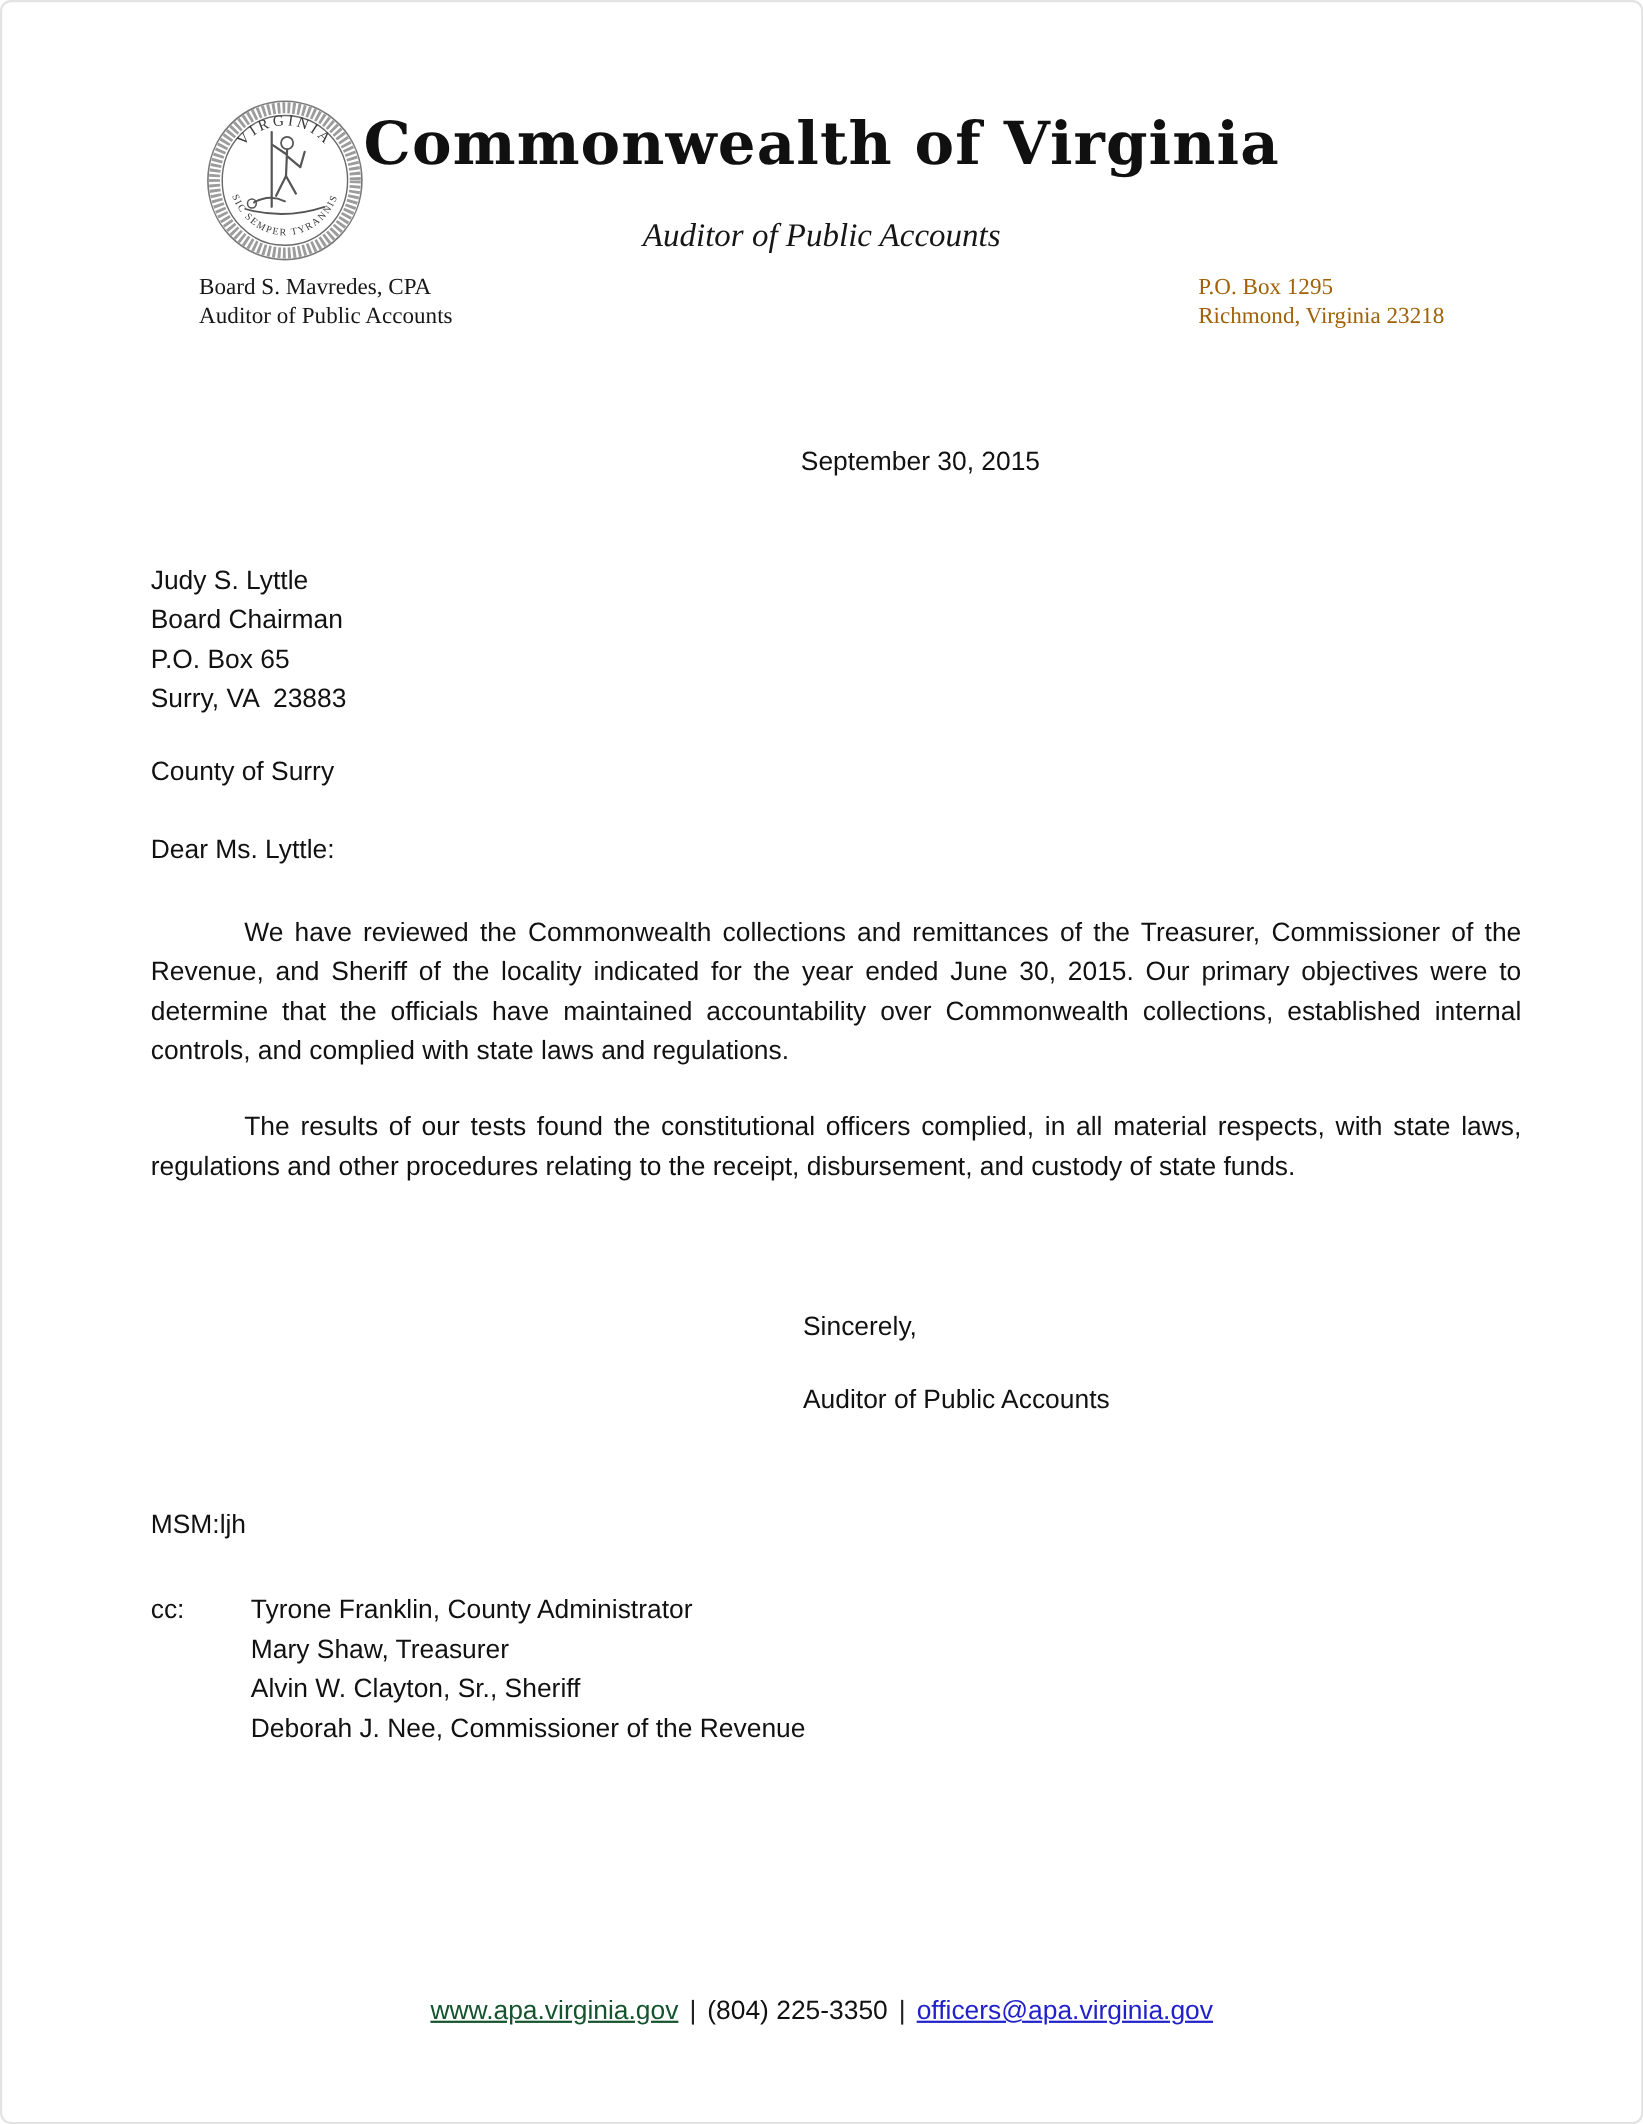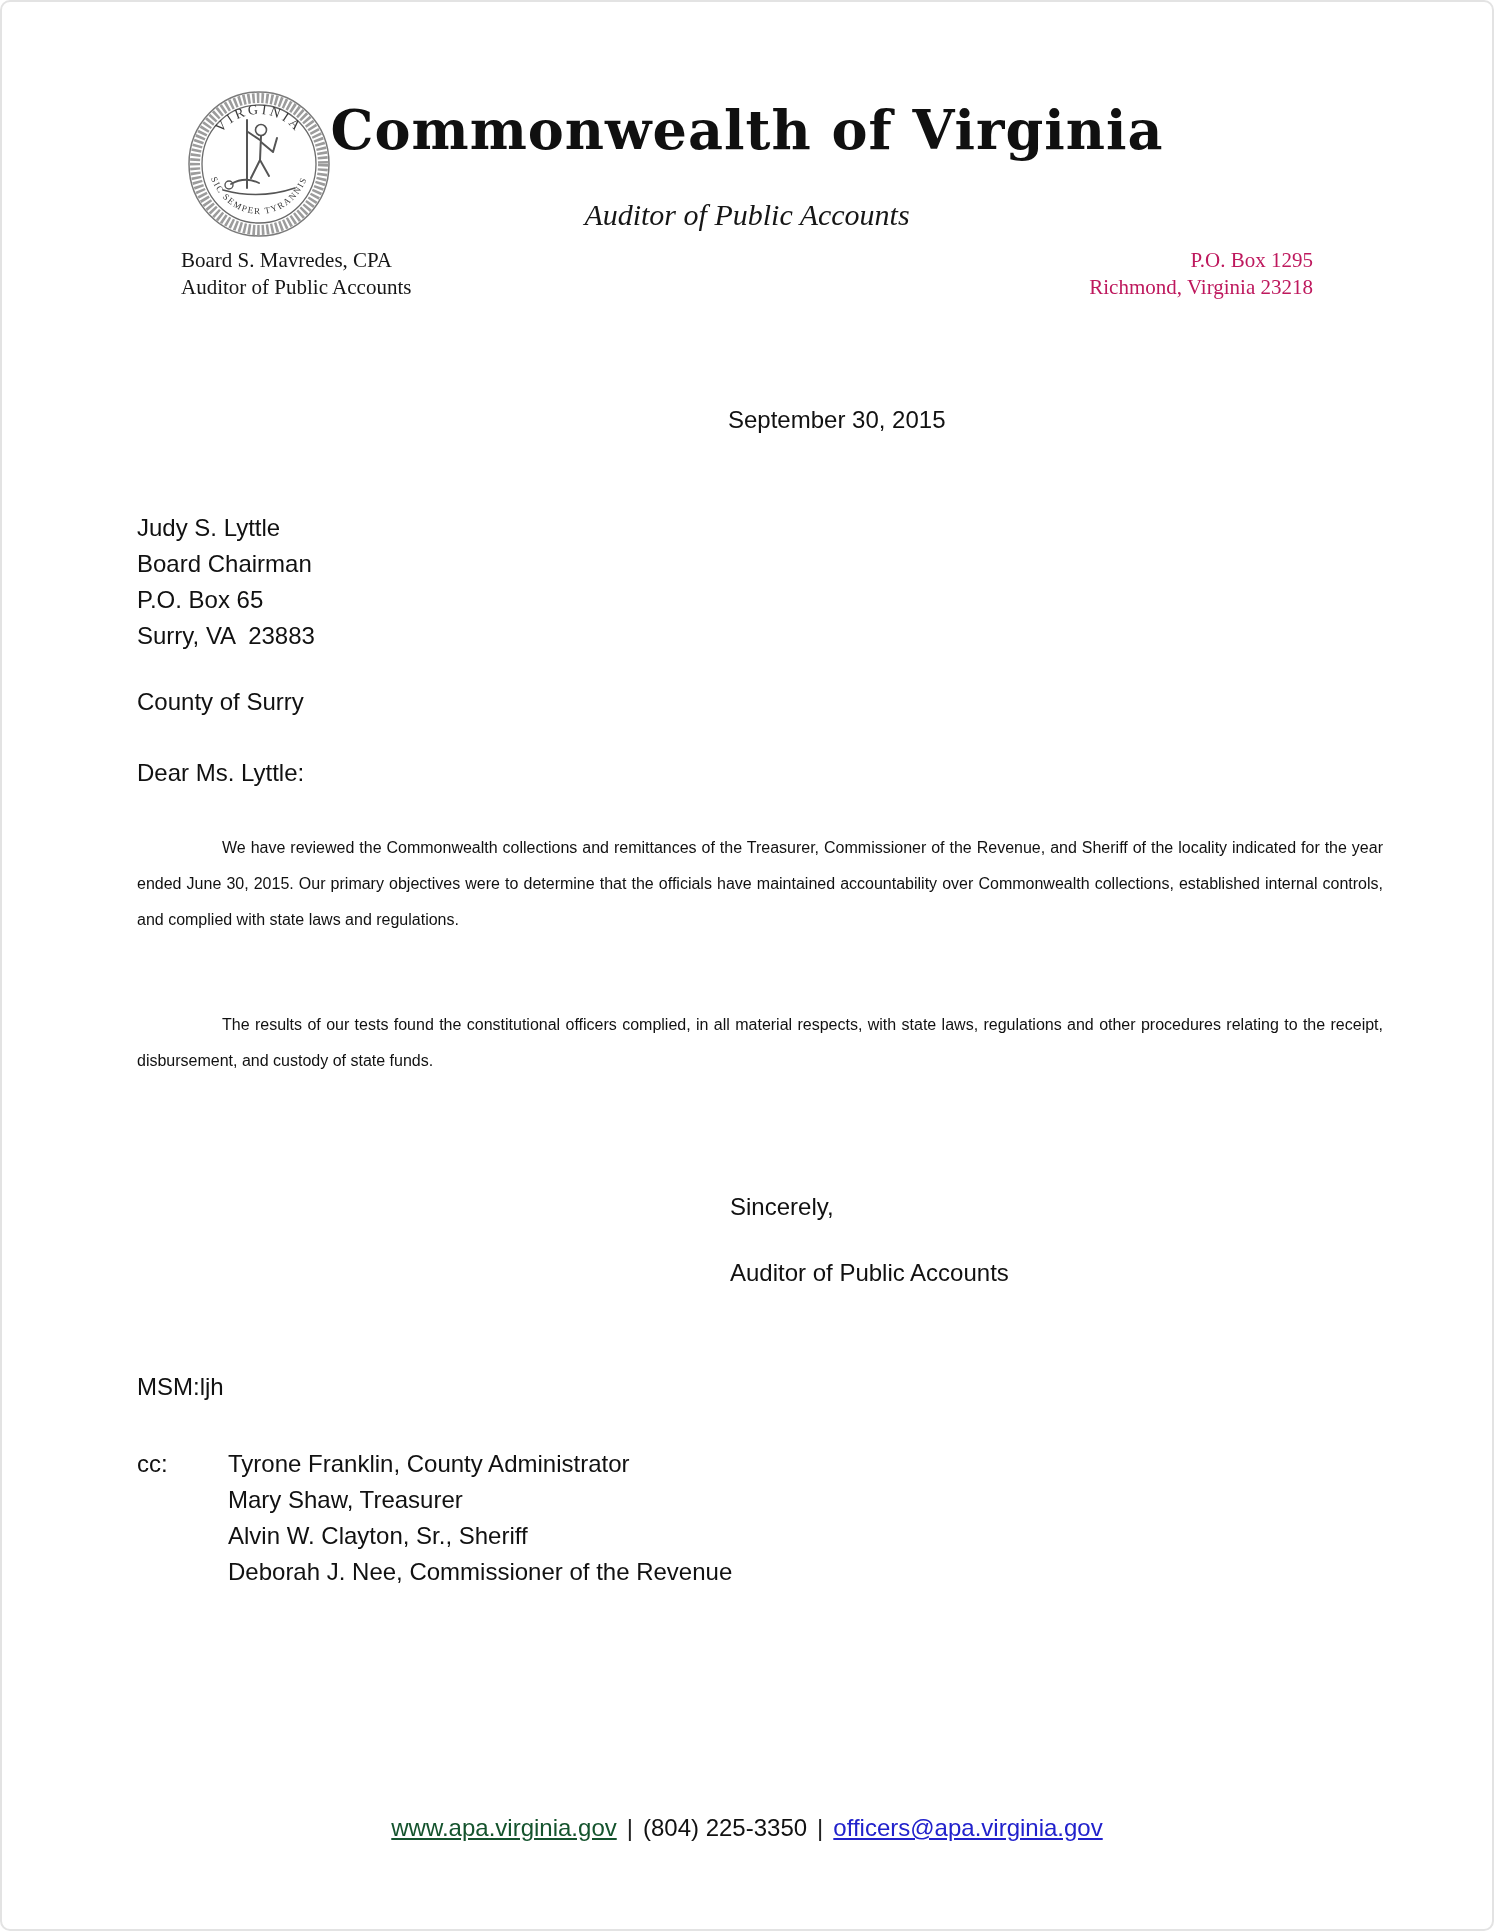--- a/index.html
+++ b/index.html
@@ -36,38 +36,38 @@
   }
   .lh-official {
     left: 179px; top: 245px;
     font-family: "Liberation Serif", serif;
     font-size: 21px;
     line-height: 27px;
     color: #161616;
   }
   .lh-address {
     right: 179px; top: 245px;
-    text-align: right;
+    text-align: left;
     font-family: "Liberation Serif", serif;
     font-size: 21px;
     line-height: 27px;
-    color: #be185d;
+    color: #a16207;
   }
   .seal { left: 185px; top: 88px; }
 
   
   .sans { font-family: "Liberation Sans", sans-serif; }
   .date-line { left: 726px; top: 404px; font-size: 24px; }
   .recipient { left: 135px; top: 508px; font-size: 24px; line-height: 36px; }
   .prewrap { white-space: pre-wrap; }
   .locality { left: 135px; top: 686px; font-size: 24px; }
   .salutation { left: 135px; top: 757px; font-size: 24px; }
   .para {
     left: 135px; width: 1246px;
-    font-size: 16px; line-height: 36px;
+    font-size: 24px; line-height: 36px;
     text-align: justify;
     text-indent: 85px;
   }
   .para1 { top: 828px; }
   .para2 { top: 1005px; }
   .closing { left: 728px; top: 1146px; font-size: 24px; margin-top: 45px; }
   .signer-title { left: 728px; top: 1257px; font-size: 24px; }
   .reference { left: 135px; top: 1371px; font-size: 24px; }
   .cc-block { left: 135px; top: 1444px; font-size: 24px; line-height: 36px; display: flex; }
   .cc-label { width: 91px; }

